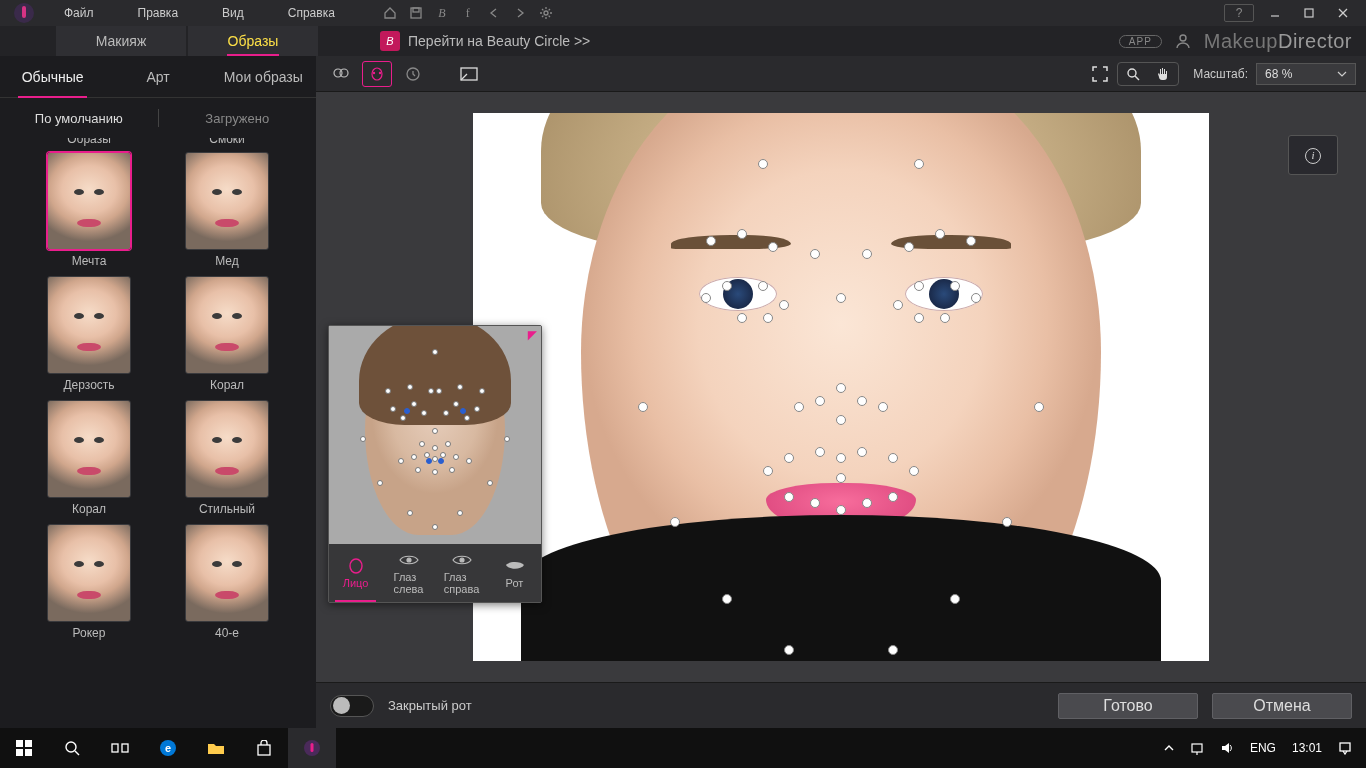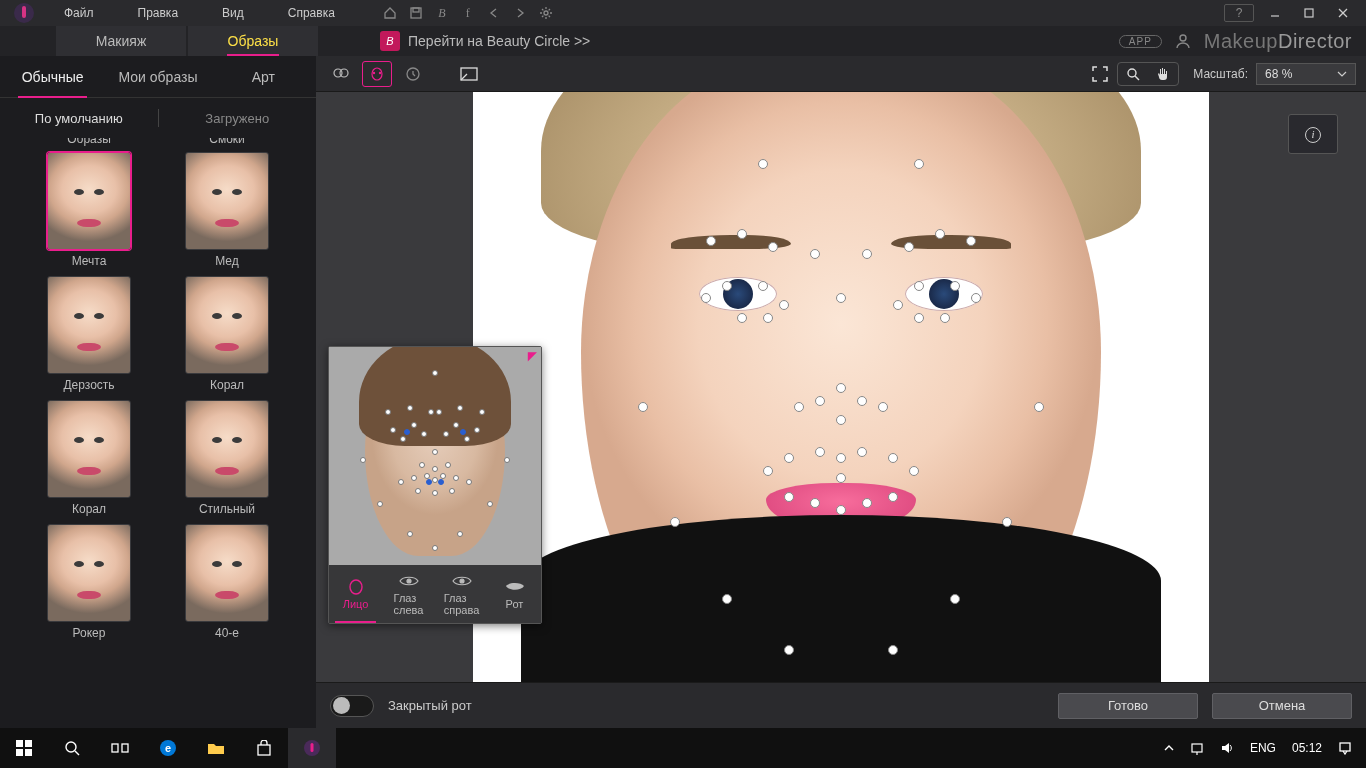--- a/index.html
+++ b/index.html
@@ -44,21 +44,21 @@
 .left .preset { width:100px; text-align:center; margin-bottom:4px; font-size:12px; color:#bbb; }
 .left .preset .pthumb { width:84px; height:98px; margin:4px auto 4px; background: radial-gradient(ellipse 60% 45% at 50% 38%, #f6dcc8 0%, #e8c0a8 55%, #d0a68c 80%, #7a6a5e 120%); border-radius:3px; border:1px solid #3a3a3d; position:relative; overflow:hidden;}
 .left .preset.selected .pthumb { border:1px solid #e91e8c; box-shadow:0 0 0 1px #e91e8c; }
 .left .preset .pthumb::before, .left .preset .pthumb::after { content:""; position:absolute; width:10px; height:6px; background:#3b3b3b; border-radius:50%; top:36px;}
 .left .preset .pthumb::before{ left:26px;} .left .preset .pthumb::after{ right:26px;}
 .left .preset .pthumb .lips { position:absolute; bottom:22px; left:50%; transform:translateX(-50%); width:24px; height:8px; border-radius:50%/60%; background:#c94a6a;}
 .left .row-labels { display:flex; gap:38px; justify-content:center; margin-top:-6px; margin-bottom:2px; font-size:12px; color:#bbb;}
 .left .row-labels span { width:100px; text-align:center;}
 
 
-.main { flex:1; background:#3a3a3d; display:flex; flex-direction:column; position:relative;}
+.main { flex:1; background:#3a3a3d; display:flex; flex-direction:column; position:relative;gap:21px;}
 .main .toolbar { height:36px; background:#2a2a2d; display:flex; align-items:center; padding:0 10px; gap:6px; border-bottom:1px solid #1a1a1a;}
 .main .toolbar .tb-btn { width:30px; height:26px; display:flex; align-items:center; justify-content:center; color:#bbb; border:1px solid transparent; border-radius:3px;}
 .main .toolbar .tb-btn.active { border-color:#e91e8c; }
 .main .toolbar .tb-sep { width:14px; }
 .main .toolbar .tb-right { margin-left:auto; display:flex; align-items:center; gap:8px;}
 .main .toolbar .tool-group { display:flex; border:1px solid #555; border-radius:4px; overflow:hidden;}
 .main .toolbar .tool-group span { width:30px; height:22px; display:flex; align-items:center; justify-content:center; color:#ddd;}
 .main .toolbar .zoom-label { font-size:12px; color:#ccc; margin-left:6px;}
 .main .toolbar .zoom-select { width:100px; height:22px; background:#3a3a3d; border:1px solid #555; color:#ddd; font-size:12px; display:flex; align-items:center; padding:0 8px; justify-content:space-between;}
 .main .canvas-wrap { flex:1; position:relative; display:flex; align-items:center; justify-content:center; overflow:hidden;}
@@ -93,21 +93,21 @@
 .detail .dtabs .dt.active { color:#e91e8c; }
 .detail .dtabs .dt.active::after { content:""; position:absolute; bottom:0; left:6px; right:6px; height:2px; background:#e91e8c;}
 .detail .dtabs .dt .dicon { height:18px; display:flex; align-items:center; justify-content:center;}
 
 
 .actionbar { height:46px; background:#2a2a2d; display:flex; align-items:center; padding:0 14px; gap:14px; border-top:1px solid #1a1a1a;}
 .actionbar .toggle { width:44px; height:22px; border-radius:11px; background:#1a1a1a; border:1px solid #555; position:relative;}
 .actionbar .toggle .knob{ position:absolute; left:2px; top:1.5px; width:17px; height:17px; background:#bbb; border-radius:50%;}
 .actionbar .toggle-label{ font-size:13px; color:#ccc;}
 .actionbar .flex{ flex:1;}
-.actionbar .btn { width:140px; height:26px; background:#4a4a4e; color:#ddd; font-size:13px; display:flex; align-items:center; justify-content:center; border:1px solid #606064; border-radius:2px;}
+.actionbar .btn { width:140px; height:26px; background:#4a4a4e; color:#ddd; font-size:16px; display:flex; align-items:center; justify-content:center; border:1px solid #606064; border-radius:2px;}
 
 
 .taskbar { position: absolute; left:0; right:0; bottom:0; height:40px; background:#101010; display:flex; align-items:center; color:#fff; font-size:12px;}
 .taskbar .tb-item { width:48px; height:40px; display:flex; align-items:center; justify-content:center;}
 .taskbar .tb-right { margin-left:auto; display:flex; align-items:center; gap:8px; padding-right:10px;}
 .taskbar .tb-right span { padding:0 4px;}
 
 svg { display:block; }
 </style>
 </head>
@@ -196,22 +196,22 @@
       </div>
     <div class="brand"><span>Makeup</span><b>Director</b></div>
   </div>
 </div>
 
 <div class="body">
 
   <div class="left">
     <div class="cat-tabs">
       <div class="active">Обычные</div>
+      <div>Арт</div>
       <div>Мои образы</div>
-      <div>Арт</div>
     </div>
     <div class="src-tabs">
       <div class="active">По умолчанию</div>
       <div class="sep"></div>
       <div>Загружено</div>
     </div>
     <div class="presets">
       <div class="row-labels">
         <span>Образы</span>
         <span>Смоки</span>
@@ -561,21 +561,21 @@
           <line x1="7" y1="11" x2="7" y2="14"></line>
         </svg>
       </span>
     <span>
         <svg width="14" height="14" fill="#fff">
           <path d="M2 5h3l4-3v10l-4-3H2z"></path>
           <path d="M10 4a4 4 0 010 6" fill="none" stroke="#fff"></path>
         </svg>
       </span>
     <span>ENG</span>
-    <span>05:12</span>
+    <span>13:01</span>
     <span>
         <svg width="14" height="14" fill="none" stroke="#fff" stroke-width="1.3">
           <rect x="2" y="2" width="10" height="8"></rect>
           <path d="M5 10l2 3 2-3"></path>
         </svg>
       </span>
   </div>
 </div>
 
 </body></html>

